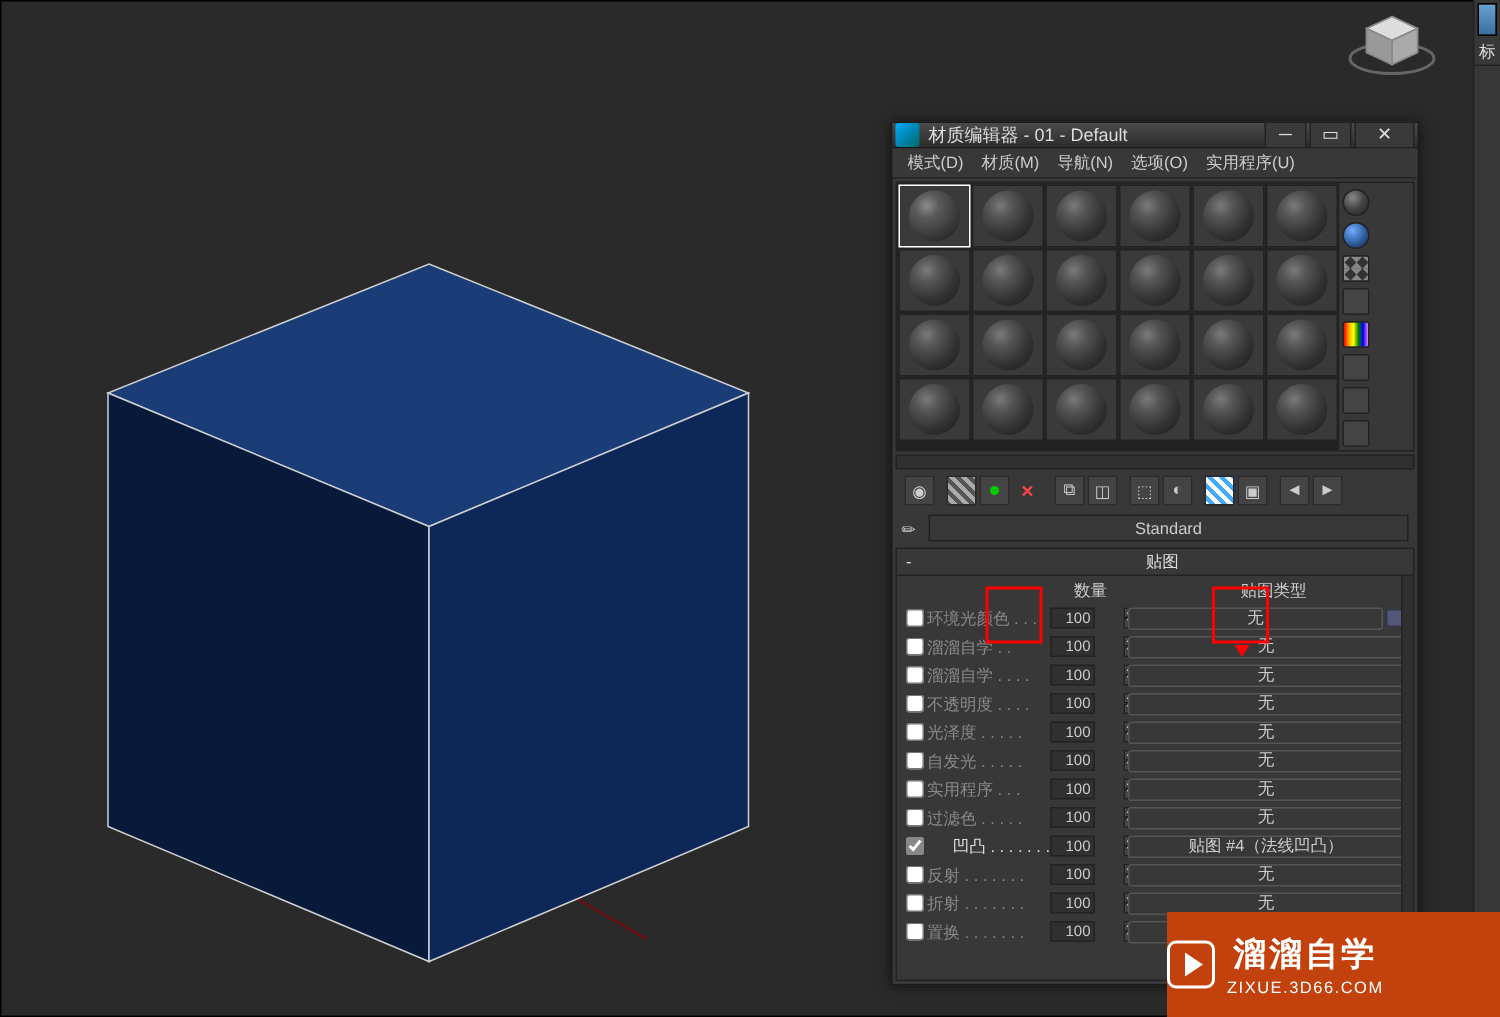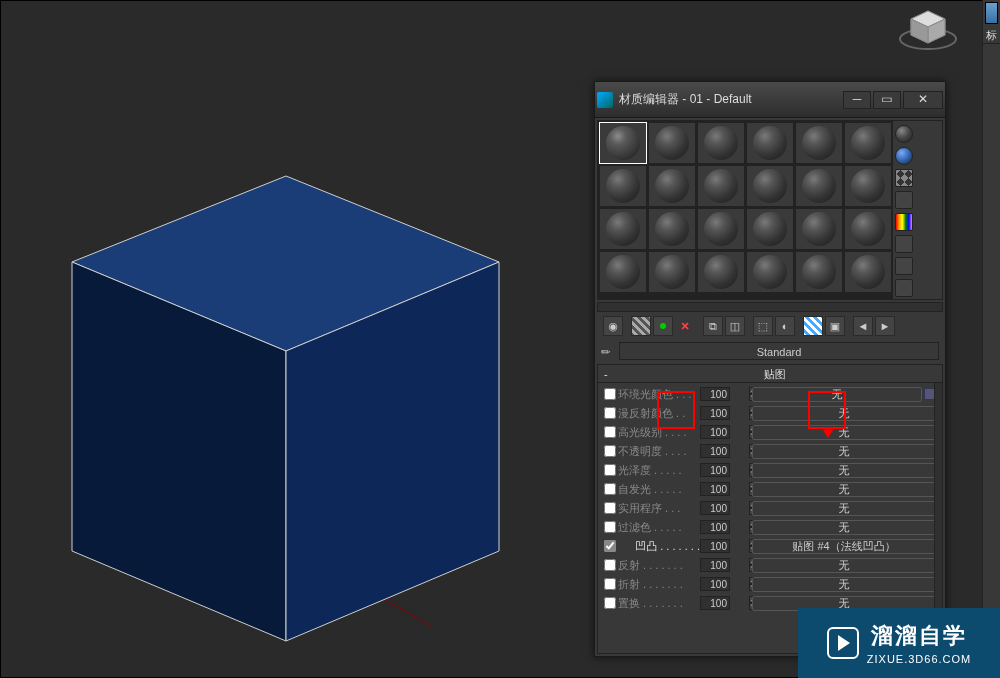--- a/index.html
+++ b/index.html
@@ -60,21 +60,21 @@
     width: 352px;
     height: 576px;
     background: #383838;
     border: 1px solid #1a1a1a;
     box-shadow: 0 0 8px rgba(0,0,0,0.6);
     display: flex;
     flex-direction: column;
   }
 
   .titlebar {
-    height: 36px;
+    height: 17px;
     background: linear-gradient(#4a4a4a, #2d2d2d);
     display: flex;
     align-items: center;
     padding: 0 2px;
     border-bottom: 1px solid #1a1a1a;
   }
   .titlebar .app-icon {
     width: 16px; height: 16px;
     background: linear-gradient(135deg,#0af,#066);
     margin-right: 6px;
@@ -365,26 +365,26 @@
     right:0; top:0; bottom:0;
     width:8px;
     background:#303030;
     border-left:1px solid #222;
   }
 
   
   #watermark {
     position:absolute;
     right:0; bottom:0;
-    width: 202px;
+    width: 222px;
     height: 70px;
-    background: #0c4a6e;
+    background: #c2410c;
     display:flex;
     align-items:center;
-    justify-content:center;
+    justify-content:flex-start;
     color:#fff;
   }
   #watermark .play {
     width:32px;height:32px;
     border:2px solid #fff;
     border-radius:6px;
     display:flex;align-items:center;justify-content:center;
     margin-right:8px;
   }
   #watermark .play::after{
@@ -437,20 +437,27 @@
 <div id="material-editor">
 
   <div class="titlebar">
     <div class="app-icon"></div>
     <div class="title">材质编辑器 - 01 - Default</div>
     <div class="win-btn">─</div>
     <div class="win-btn">▭</div>
     <div class="win-btn close">✕</div>
   </div>
 
+  <div class="menubar">
+    <div class="menu-item">模式(D)</div>
+    <div class="menu-item">材质(M)</div>
+    <div class="menu-item">导航(N)</div>
+    <div class="menu-item">选项(O)</div>
+    <div class="menu-item">实用程序(U)</div>
+  </div>
 
   <div class="sample-area">
     <div class="sample-grid" id="sample-grid">
         <div class="sample-slot selected">
           <div class="ball"></div>
         </div>
         <div class="sample-slot">
           <div class="ball"></div>
         </div>
         <div class="sample-slot">
@@ -557,49 +564,53 @@
     <span class="dropper-icon">✎</span>
     <div class="type-label">Standard</div>
   </div>
 
   <div class="rollout">
     <div class="rollout-header">
       <span style="float:left;margin-left:6px">-</span>
       <span>贴图</span>
     </div>
     <div class="rollout-body">
+      <div class="column-headers">
+        <div class="col1">数量</div>
+        <div class="col2">贴图类型</div>
+      </div>
       <div id="map-rows">
           <div class="map-row">
             <input type="checkbox" style="">
             <div class="map-label">环境光颜色 . . .</div>
             <div class="spinner">
               <input value="100" style="">
               <div class="spin-btns">
                 <div class="sb">▲</div>
                 <div class="sb">▼</div>
               </div>
             </div>
             <div class="map-btn">无</div>
             <div class="lock"></div>
           </div>
           <div class="map-row">
             <input type="checkbox" style="">
-            <div class="map-label">漫反射颜色 . .</div>
-            <div class="spinner">
-              <input value="100" style="">
-              <div class="spin-btns">
-                <div class="sb">▲</div>
-                <div class="sb">▼</div>
-              </div>
-            </div>
-            <div class="map-btn">无</div>
-          </div>
-          <div class="map-row">
-            <input type="checkbox" style="">
-            <div class="map-label">高光级别 . . . .</div>
+            <div class="map-label">溜溜自学 . .</div>
+            <div class="spinner">
+              <input value="100" style="">
+              <div class="spin-btns">
+                <div class="sb">▲</div>
+                <div class="sb">▼</div>
+              </div>
+            </div>
+            <div class="map-btn">无</div>
+          </div>
+          <div class="map-row">
+            <input type="checkbox" style="">
+            <div class="map-label">溜溜自学 . . . .</div>
             <div class="spinner">
               <input value="100" style="">
               <div class="spin-btns">
                 <div class="sb">▲</div>
                 <div class="sb">▼</div>
               </div>
             </div>
             <div class="map-btn">无</div>
           </div>
           <div class="map-row">

